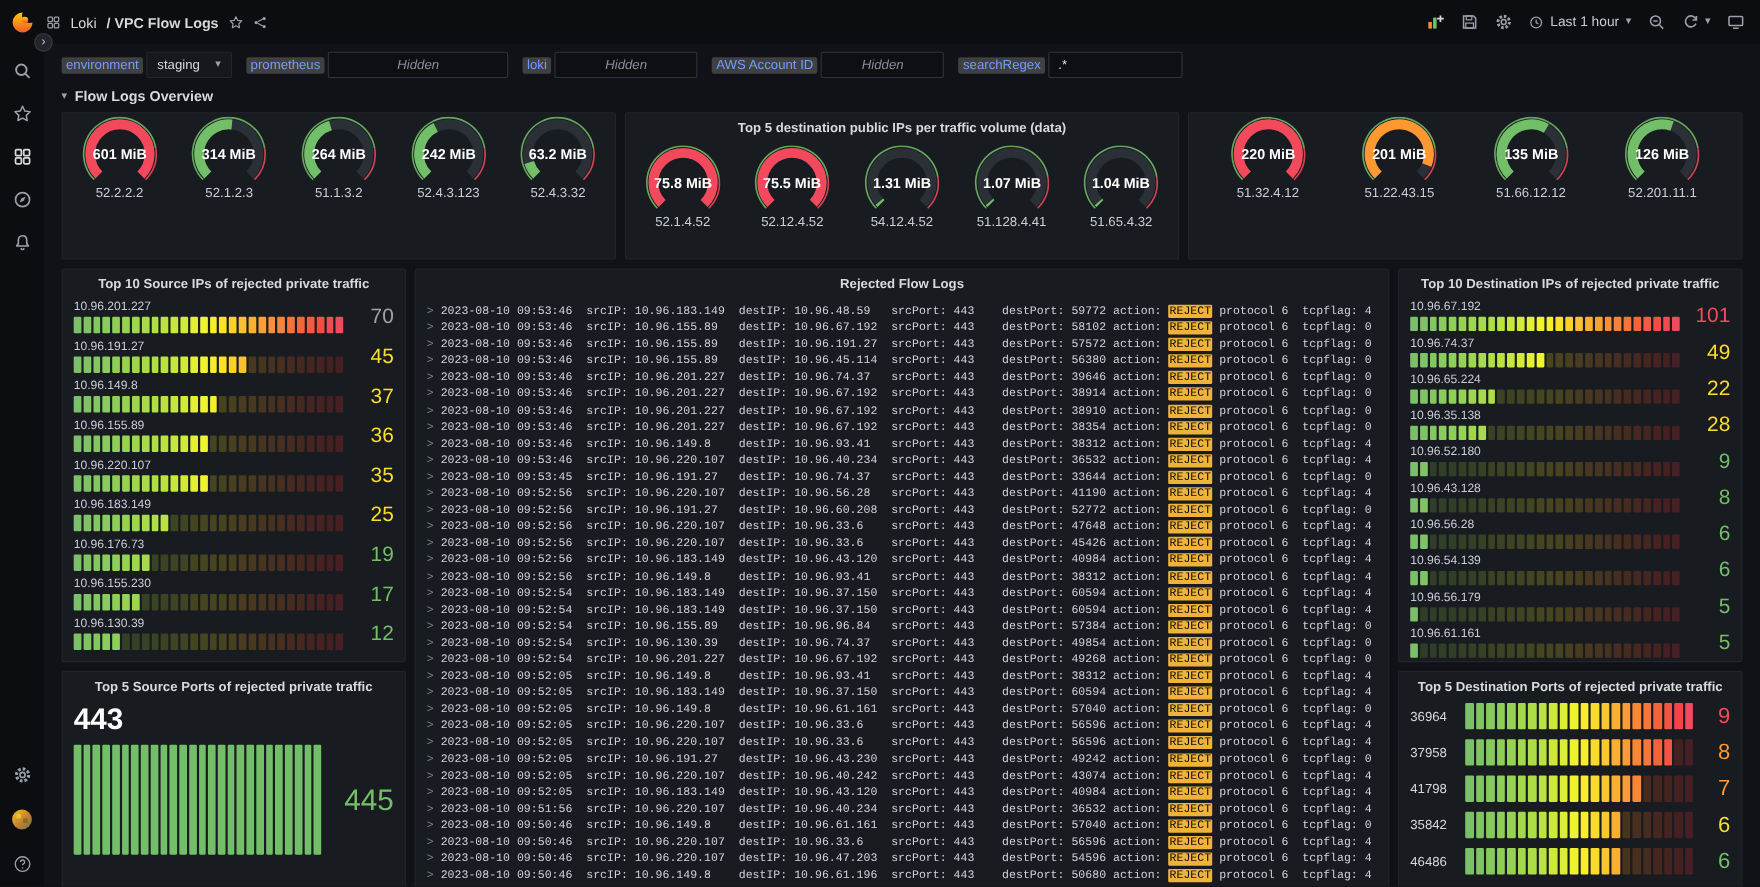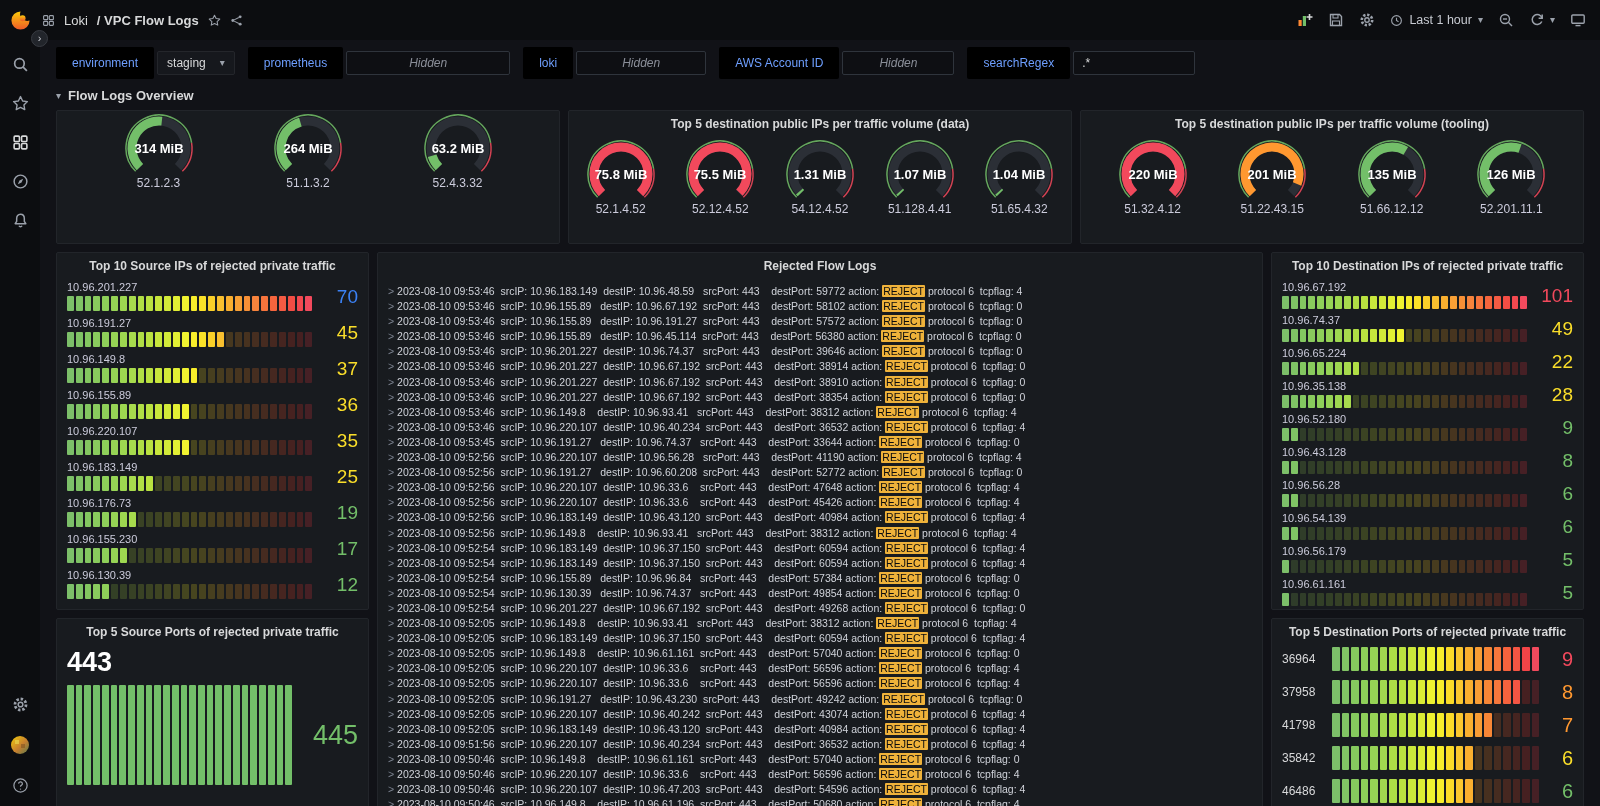--- a/index.html
+++ b/index.html
@@ -31,21 +31,21 @@
   .sidebar .spacer{flex:1}
   .expand-btn{position:absolute;left:31px;top:30px;width:17px;height:17px;border-radius:50%;
               background:#22252b;border:1px solid #383b42;color:#c7c9cf;font-size:11px;line-height:13px;
               text-align:center;padding:0;z-index:9;cursor:pointer}
 
   
   .main{margin-left:40px;height:766px;overflow:hidden;padding:0 16px}
 
   .varrow{display:flex;align-items:center;gap:13px;padding:7px 0 6px}
   .var-group{display:flex;align-items:center;gap:3px}
-  .var-label{height:32px;display:flex;align-items:center;padding:0 16px;background:#000000;
+  .var-label{height:15px;display:flex;align-items:center;padding:0 4px;background:#404040;
              color:#6e9fff;font-size:12px;border-radius:2px}
   .var-select{height:24px;display:flex;align-items:center;gap:14px;padding:0 9px;background:#16181d;
               border:1px solid #24262b;border-radius:2px;color:#d8d9da;font-size:12px}
   .var-input{height:24px;width:120px;display:flex;align-items:center;justify-content:center;padding:0 8px;
              background:#0e0f13;border:1px solid #2f343c;border-radius:2px;font-size:12px;color:#d8d9da}
   .var-input.hidden-val{font-style:italic;color:#8a8e98}
   .var-group:nth-of-type(2) .var-input{width:164px}
   .var-group:nth-of-type(3) .var-input{width:130px}
   .var-group:nth-of-type(4) .var-input{width:112px}
   .var-group:nth-of-type(5) .var-input{width:122px;justify-content:flex-start;font-style:normal;color:#d8d9da}
@@ -85,21 +85,21 @@
   #panel-dports .bg-row{margin-bottom:9px;gap:8px}
   #panel-dports .bg-bar{height:24px}
   #panel-dports .bg-value{font-size:20px;width:26px}
   .bg-portlabel{width:42px;font-size:12px;color:#d8d9da;flex:none}
 
   .sp-label{font-size:27px;font-weight:700;color:#fff;padding:2px 10px 7px}
   .sp-row{display:flex;align-items:center;padding:0 10px}
   .sp-bar{height:100px;flex:1}
   .sp-value{font-size:27px;width:66px;text-align:right}
 
-  .log-body{padding:5px 6px 0 10px;font-family:Liberation Sans, sans-serif;
+  .log-body{padding:5px 6px 0 10px;font-family:Liberation Mono, monospace;
             font-size:10.5px;line-height:15.1px;color:#d0d3da;white-space:pre;overflow:hidden}
   .log-chev{color:#7d8491}
   .reject-badge{background:#efb23a;color:#0b0c0e;border-radius:1px;padding:0 1px}
 </style>
 </head>
 <body>
 
 <header class="topnav" data-interactable="false">
   <div class="logo-slot">
     <span class="icon" data-interactable="true">
@@ -294,34 +294,54 @@
   </div>
 
   <div class="row-gauges" id="gauge-row" data-interactable="false">
       <section class="panel gauge-panel" data-interactable="false">
         <div class="gauge-body" data-interactable="false">
           <div class="gauge" data-interactable="false">
             <svg viewBox="0 0 96 66" width="96" height="66">
               <path d="M 24.67 57.33 A 33 33 0 1 1 80.59 28.84" stroke="#73bf69" stroke-width="1.5" fill="none" opacity="0.85"></path>
               <path d="M 80.59 28.84 A 33 33 0 0 1 71.33 57.33" stroke="#f2495c" stroke-width="1.5" fill="none" opacity="0.85"></path>
               <path d="M 28.91 53.09 A 27 27 0 1 1 67.09 53.09" stroke="#2b2f36" stroke-width="9" fill="none"></path>
+              <path d="M 28.91 53.09 A 27 27 0 1 1 67.09 53.09" stroke="#f2495c" stroke-width="9" fill="none"></path>
+              <text x="48" y="38.5" text-anchor="middle" fill="#ffffff" font-size="13" font-weight="bold" font-family="Liberation Sans, sans-serif">601 MiB</text>
+            </svg>
+            <div class="gauge-label" data-interactable="false">52.2.2.2</div>
+          </div>
+          <div class="gauge" data-interactable="false">
+            <svg viewBox="0 0 96 66" width="96" height="66">
+              <path d="M 24.67 57.33 A 33 33 0 1 1 80.59 28.84" stroke="#73bf69" stroke-width="1.5" fill="none" opacity="0.85"></path>
+              <path d="M 80.59 28.84 A 33 33 0 0 1 71.33 57.33" stroke="#f2495c" stroke-width="1.5" fill="none" opacity="0.85"></path>
+              <path d="M 28.91 53.09 A 27 27 0 1 1 67.09 53.09" stroke="#2b2f36" stroke-width="9" fill="none"></path>
               <path d="M 28.91 53.09 A 27 27 0 0 1 50.85 7.15" stroke="#73bf69" stroke-width="9" fill="none"></path>
               <text x="48" y="38.5" text-anchor="middle" fill="#ffffff" font-size="13" font-weight="bold" font-family="Liberation Sans, sans-serif">314 MiB</text>
             </svg>
             <div class="gauge-label" data-interactable="false">52.1.2.3</div>
           </div>
           <div class="gauge" data-interactable="false">
             <svg viewBox="0 0 96 66" width="96" height="66">
               <path d="M 24.67 57.33 A 33 33 0 1 1 80.59 28.84" stroke="#73bf69" stroke-width="1.5" fill="none" opacity="0.85"></path>
               <path d="M 80.59 28.84 A 33 33 0 0 1 71.33 57.33" stroke="#f2495c" stroke-width="1.5" fill="none" opacity="0.85"></path>
               <path d="M 28.91 53.09 A 27 27 0 1 1 67.09 53.09" stroke="#2b2f36" stroke-width="9" fill="none"></path>
               <path d="M 28.91 53.09 A 27 27 0 0 1 40.38 8.10" stroke="#73bf69" stroke-width="9" fill="none"></path>
               <text x="48" y="38.5" text-anchor="middle" fill="#ffffff" font-size="13" font-weight="bold" font-family="Liberation Sans, sans-serif">264 MiB</text>
             </svg>
             <div class="gauge-label" data-interactable="false">51.1.3.2</div>
+          </div>
+          <div class="gauge" data-interactable="false">
+            <svg viewBox="0 0 96 66" width="96" height="66">
+              <path d="M 24.67 57.33 A 33 33 0 1 1 80.59 28.84" stroke="#73bf69" stroke-width="1.5" fill="none" opacity="0.85"></path>
+              <path d="M 80.59 28.84 A 33 33 0 0 1 71.33 57.33" stroke="#f2495c" stroke-width="1.5" fill="none" opacity="0.85"></path>
+              <path d="M 28.91 53.09 A 27 27 0 1 1 67.09 53.09" stroke="#2b2f36" stroke-width="9" fill="none"></path>
+              <path d="M 28.91 53.09 A 27 27 0 0 1 36.05 9.79" stroke="#73bf69" stroke-width="9" fill="none"></path>
+              <text x="48" y="38.5" text-anchor="middle" fill="#ffffff" font-size="13" font-weight="bold" font-family="Liberation Sans, sans-serif">242 MiB</text>
+            </svg>
+            <div class="gauge-label" data-interactable="false">52.4.3.123</div>
           </div>
           <div class="gauge" data-interactable="false">
             <svg viewBox="0 0 96 66" width="96" height="66">
               <path d="M 24.67 57.33 A 33 33 0 1 1 80.59 28.84" stroke="#73bf69" stroke-width="1.5" fill="none" opacity="0.85"></path>
               <path d="M 80.59 28.84 A 33 33 0 0 1 71.33 57.33" stroke="#f2495c" stroke-width="1.5" fill="none" opacity="0.85"></path>
               <path d="M 28.91 53.09 A 27 27 0 1 1 67.09 53.09" stroke="#2b2f36" stroke-width="9" fill="none"></path>
               <path d="M 28.91 53.09 A 27 27 0 0 1 22.13 41.72" stroke="#73bf69" stroke-width="9" fill="none"></path>
               <text x="48" y="38.5" text-anchor="middle" fill="#ffffff" font-size="13" font-weight="bold" font-family="Liberation Sans, sans-serif">63.2 MiB</text>
             </svg>
             <div class="gauge-label" data-interactable="false">52.4.3.32</div>
@@ -377,21 +397,20 @@
               <path d="M 80.59 28.84 A 33 33 0 0 1 71.33 57.33" stroke="#f2495c" stroke-width="1.5" fill="none" opacity="0.85"></path>
               <path d="M 28.91 53.09 A 27 27 0 1 1 67.09 53.09" stroke="#2b2f36" stroke-width="9" fill="none"></path>
               <path d="M 28.91 53.09 A 27 27 0 0 1 27.61 51.70" stroke="#73bf69" stroke-width="9" fill="none"></path>
               <text x="48" y="38.5" text-anchor="middle" fill="#ffffff" font-size="13" font-weight="bold" font-family="Liberation Sans, sans-serif">1.04 MiB</text>
             </svg>
             <div class="gauge-label" data-interactable="false">51.65.4.32</div>
           </div>
         </div>
       </section>
       <section class="panel gauge-panel" data-interactable="false">
-        <div class="panel-title" data-interactable="true">Top 5 destination public IPs per traffic volume (tooling)</div>
         <div class="gauge-body" data-interactable="false">
           <div class="gauge" data-interactable="false">
             <svg viewBox="0 0 96 66" width="96" height="66">
               <path d="M 24.67 57.33 A 33 33 0 1 1 80.59 28.84" stroke="#73bf69" stroke-width="1.5" fill="none" opacity="0.85"></path>
               <path d="M 80.59 28.84 A 33 33 0 0 1 71.33 57.33" stroke="#f2495c" stroke-width="1.5" fill="none" opacity="0.85"></path>
               <path d="M 28.91 53.09 A 27 27 0 1 1 67.09 53.09" stroke="#2b2f36" stroke-width="9" fill="none"></path>
               <path d="M 28.91 53.09 A 27 27 0 1 1 67.09 53.09" stroke="#f2495c" stroke-width="9" fill="none"></path>
               <text x="48" y="38.5" text-anchor="middle" fill="#ffffff" font-size="13" font-weight="bold" font-family="Liberation Sans, sans-serif">220 MiB</text>
             </svg>
             <div class="gauge-label" data-interactable="false">51.32.4.12</div>
@@ -462,21 +481,21 @@
                   <div class="bg-cell" style="background: rgb(247, 144, 54);"></div>
                   <div class="bg-cell" style="background: rgb(246, 131, 60);"></div>
                   <div class="bg-cell" style="background: rgb(246, 116, 60);"></div>
                   <div class="bg-cell" style="background: rgb(245, 101, 61);"></div>
                   <div class="bg-cell" style="background: rgb(244, 91, 67);"></div>
                   <div class="bg-cell" style="background: rgb(243, 77, 68);"></div>
                   <div class="bg-cell" style="background: rgb(243, 73, 79);"></div>
                   <div class="bg-cell" style="background: rgb(242, 74, 93);"></div>
                 </div>
               </div>
-              <div class="bg-value" data-interactable="false" style="color: #3b82f6;">70</div>
+              <div class="bg-value" data-interactable="false" style="color: #a3a3a3;">70</div>
             </div>
             <div class="bg-row" data-interactable="false">
               <div class="bg-main">
                 <div class="bg-iplabel" data-interactable="false">10.96.191.27</div>
                 <div class="bg-bar" data-interactable="false">
                   <div class="bg-cell" style="background: rgb(124, 191, 105);"></div>
                   <div class="bg-cell" style="background: rgb(127, 195, 101);"></div>
                   <div class="bg-cell" style="background: rgb(131, 199, 96);"></div>
                   <div class="bg-cell" style="background: rgb(137, 203, 93);"></div>
                   <div class="bg-cell" style="background: rgb(142, 207, 89);"></div>

